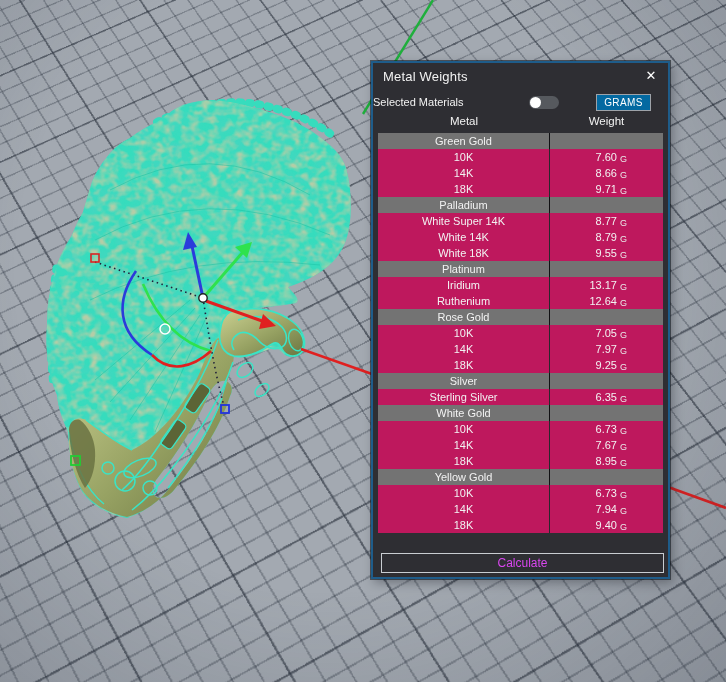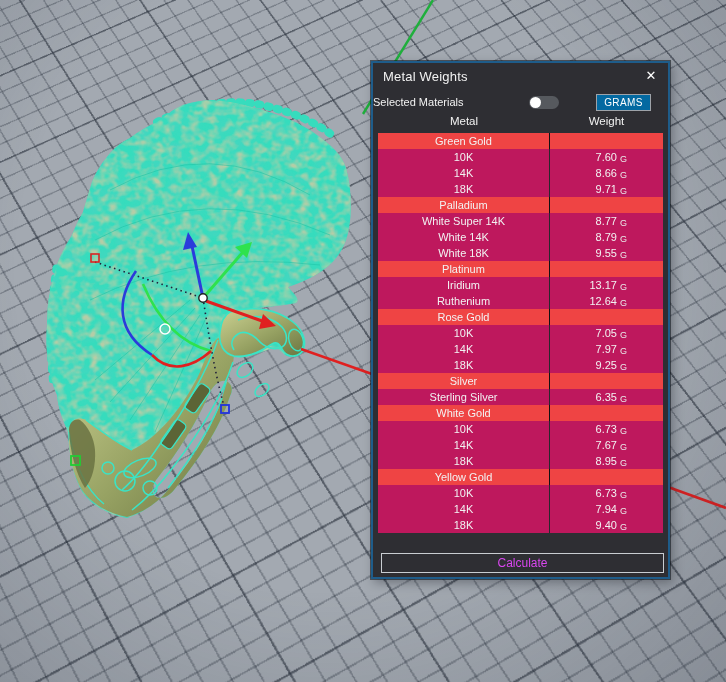--- a/index.html
+++ b/index.html
@@ -46,21 +46,21 @@
   .col-headers { height:18px; display:flex; font-size:11.5px; padding:0 5px; }
   .col-metal { width:172px; text-align:center; }
   .col-weight { flex:1; text-align:center; }
 
   .wtable { margin:0 5px; }
   .trow { display:flex; height:16px; align-items:center; background:#be185d; font-size:11px; }
   .trow .mcell { width:172px; text-align:center; border-right:1px solid #28282c; height:100%;
     display:flex; align-items:center; justify-content:center; }
   .trow .wcell { flex:1; height:100%; display:flex; align-items:center; justify-content:flex-end;
     padding-right:36px; }
-  .thead-row { background:#ef4444;gap:20px; }
+  .thead-row { background:#737373;gap:20px; }
   .thead-row .mcell { border-right:1px solid #101013; }
   .wcell .val { font-size:11px; }
   .wcell .unit { font-size:9px; margin-left:3px; position:relative; top:1.5px; color:#e9e9e9; }
 
   .calc-btn { display:block; margin:20px 8px 0 8px; width:283px; height:20px;
     background:#2e2e33; border:1px solid #c9cdd2; color:#d946ef; font-size:12px;
     font-family:"Liberation Sans", sans-serif; cursor:pointer; }
 </style>
 </head>
 <body>

